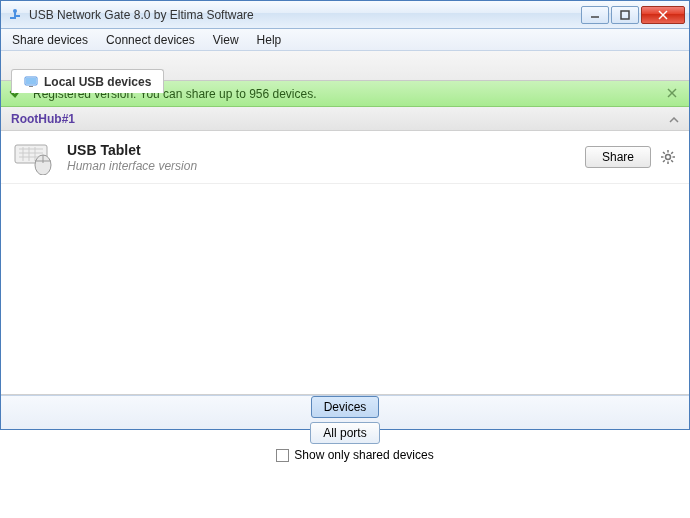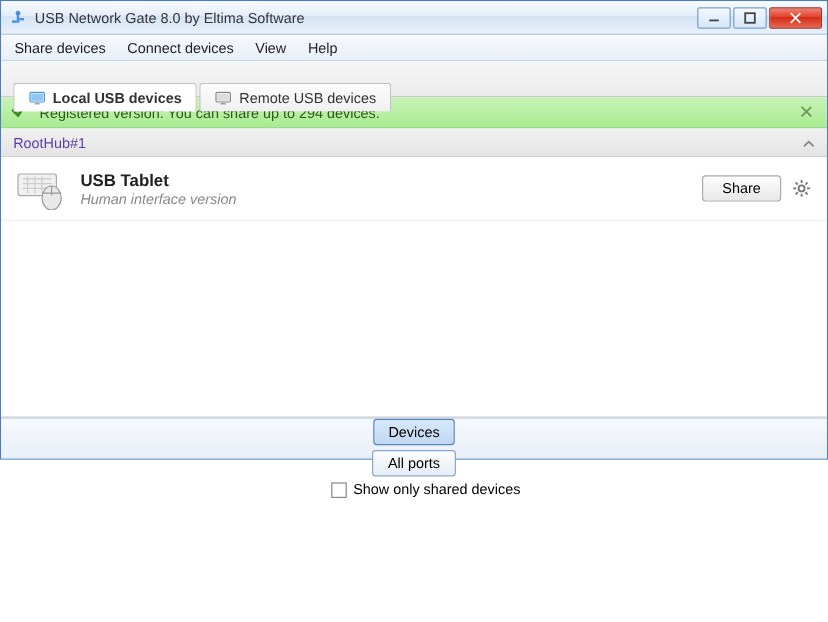--- a/index.html
+++ b/index.html
@@ -6,21 +6,21 @@
 body {
   font-family: "Segoe UI", Tahoma, sans-serif;
   font-size: 12px;
   background: #fff;
   width: 690px;
   height: 518px;
   overflow: hidden;
 }
 .window {
   width: 690px;
-  height: 383px;
+  height: 430px;
   border: 1px solid #4a7dbb;
   background: #fff;
   display: flex;
   flex-direction: column;
 }
 .titlebar {
   height: 28px;
   background: linear-gradient(to bottom, #f7fbff 0%, #e4eef9 45%, #d3e3f4 46%, #e8f1fb 100%);
   display: flex;
   align-items: center;
@@ -108,21 +108,21 @@
   padding: 2px 4px;
 }
 .hub-header {
   height: 24px;
   background: linear-gradient(to bottom, #f1f1f1, #e4e4e4);
   border-bottom: 1px solid #d0d0d0;
   display: flex;
   align-items: center;
   padding: 0 10px;
   color: #5b3fa3;
-  font-weight: normal;
+  font-weight: bold;
 }
 .hub-header .collapse {
   margin-left: auto;
   color: #888;
   cursor: pointer;
 }
 .device-list {
   flex: 1;
   background: #fff;
   overflow: auto;
@@ -238,39 +238,29 @@
     <div class="tab active">
       <span class="tab-icon">
         <svg width="14" height="12" viewBox="0 0 14 12">
             <rect x="1" y="1" width="12" height="8" rx="1" fill="none" stroke="#4a90e2" stroke-width="1"></rect>
             <rect x="2" y="2" width="10" height="6" fill="#8ec5f5"></rect>
             <rect x="5" y="10" width="4" height="1" fill="#888"></rect>
           </svg>
       </span>
       <span>Local USB devices</span>
     </div>
-    <div class="tab">
-      <span class="tab-icon">
-        <svg width="14" height="12" viewBox="0 0 14 12">
-            <rect x="1" y="1" width="12" height="8" rx="1" fill="none" stroke="#888" stroke-width="1"></rect>
-            <rect x="2" y="2" width="10" height="6" fill="#ddd"></rect>
-            <rect x="5" y="10" width="4" height="1" fill="#888"></rect>
-          </svg>
-      </span>
-      <span>Remote USB devices</span>
-    </div>
   </div>
 
   <div class="status-banner">
     <span class="check">
       <svg width="14" height="14" viewBox="0 0 14 14">
           <path d="M2 7 L6 11 L12 3" fill="none" stroke="#3a8a1f" stroke-width="2.5" stroke-linecap="round"></path>
         </svg>
     </span>
-    <span>Registered version: You can share up to 294 devices.</span>
+    <span>Registered version: You can share up to 956 devices.</span>
     <span class="close-x">
       <svg width="10" height="10">
           <line x1="1" y1="1" x2="9" y2="9" stroke="#6a9a5a" stroke-width="1.5"></line>
           <line x1="9" y1="1" x2="1" y2="9" stroke="#6a9a5a" stroke-width="1.5"></line>
         </svg>
     </span>
   </div>
 
   <div class="hub-header">
     <span>RootHub#1</span>

